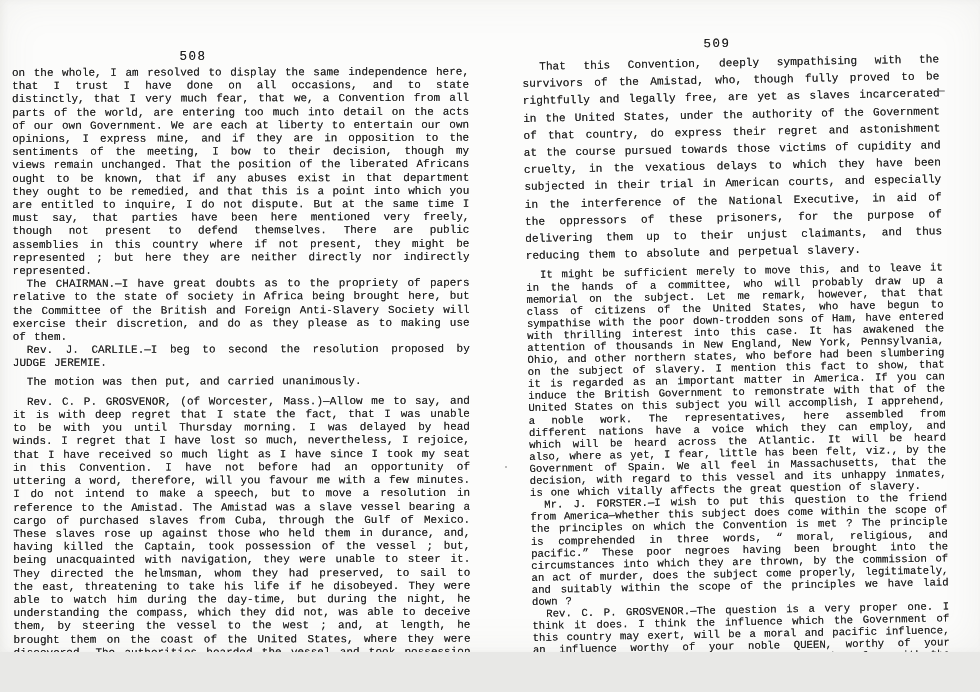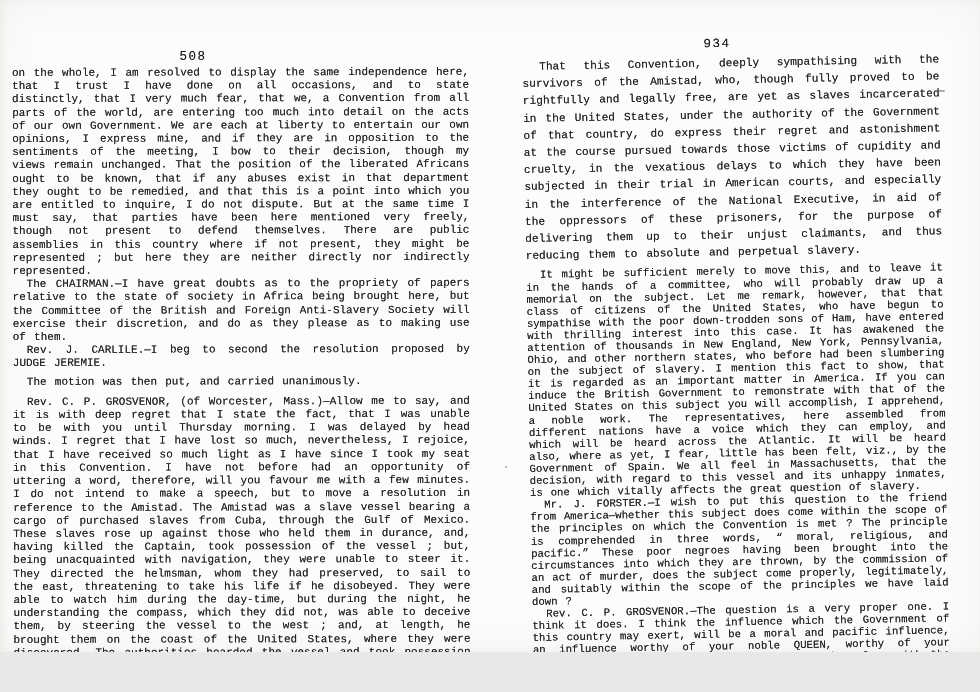--- a/index.html
+++ b/index.html
@@ -59,21 +59,21 @@
   #speck-3{left:505px;top:466px;width:2px;height:2px;opacity:0.45;}
   #mark-dash{position:absolute;left:938px;top:90px;width:7px;height:2px;background:#777;opacity:0.6;border-radius:1px;}
 </style>
 </head>
 <body>
 
 <div id="scan">
 
   <div class="pagenum" id="pagenum-left">508</div>
 
-  <div class="pagenum" id="pagenum-right">934</div>
+  <div class="pagenum" id="pagenum-right">509</div>
 
   <div class="col" id="col-left">
     <p class="no-indent">on the whole, I am resolved to display the same independence here, that I trust I have done on all occasions, and to state distinctly, that I very much fear, that we, a Convention from all parts of the world, are entering too much into detail on the acts of our own Government.  We are each at liberty to entertain our own opinions, I express mine, and if they are in opposition to the sentiments of the meeting, I bow to their decision, though my views remain unchanged.  That the position of the liberated Africans ought to be known, that if any abuses exist in that department they ought to be remedied, and that this is a point into which you are entitled to inquire, I do not dispute.  But at the same time I must say, that parties have been here mentioned very freely, though not present to defend themselves.  There are public assemblies in this country where if not present, they might be represented ; but here they are neither directly nor indirectly represented.</p>
     <p>The CHAIRMAN.—I have great doubts as to the propriety of papers relative to the state of society in Africa being brought here, but the Committee of the British and Foreign Anti-Slavery Society will exercise their discretion, and do as they please as to making use of them.</p>
     <p>Rev. J. CARLILE.—I beg to second the resolution proposed by JUDGE JEREMIE.</p>
     <p class="motion">The motion was then put, and carried unanimously.</p>
     <p>Rev. C. P. GROSVENOR, (of Worcester, Mass.)—Allow me to say, and it is with deep regret that I state the fact, that I was unable to be with you until Thursday morning.  I was delayed by head winds.  I regret that I have lost so much, nevertheless, I rejoice, that I have received so much light as I have since I took my seat in this Convention.  I have not before had an opportunity of uttering a word, therefore, will you favour me with a few minutes.  I do not intend to make a speech, but to move a resolution in reference to the Amistad.  The Amistad was a slave vessel bearing a cargo of purchased slaves from Cuba, through the Gulf of Mexico.  These slaves rose up against those who held them in durance, and, having killed the Captain, took possession of the vessel ; but, being unacquainted with navigation, they were unable to steer it.  They directed the helmsman, whom they had preserved, to sail to the east, threatening to take his life if he disobeyed.  They were able to watch him during the day-time, but during the night, he understanding the compass, which they did not, was able to deceive them, by steering the vessel to the west ; and, at length, he brought them on the coast of the United States, where they were discovered.  The authorities boarded the vessel and took possession of her.  These persons were taken into the state of Connecticut, and there imprisoned.  They have been tried twice ; no crime has been proved against them, but they are still detained in prison, and are to be tried a third time.  I have in my pocket a document, touching the subject, which involves the chief magistrate of the United States in a course of conduct which we, of the United States, do not regard in the highest degree honourable to himself.  It is a document, which shows, that he presumed to interfere on his own responsibility, and that he ordered an armed vessel to be ready, during the trial of these poor captured Africans who had been struggling for freedom, and had well nigh obtained it, that, in case there should be a decision in their favour, and no appeal to a higher court, he might commit them to the authorities of the Spanish Government in Cuba, to be thrown into slavery.  I may now read the resolution.</p>
   </div>
 
   <div class="col" id="col-right">

